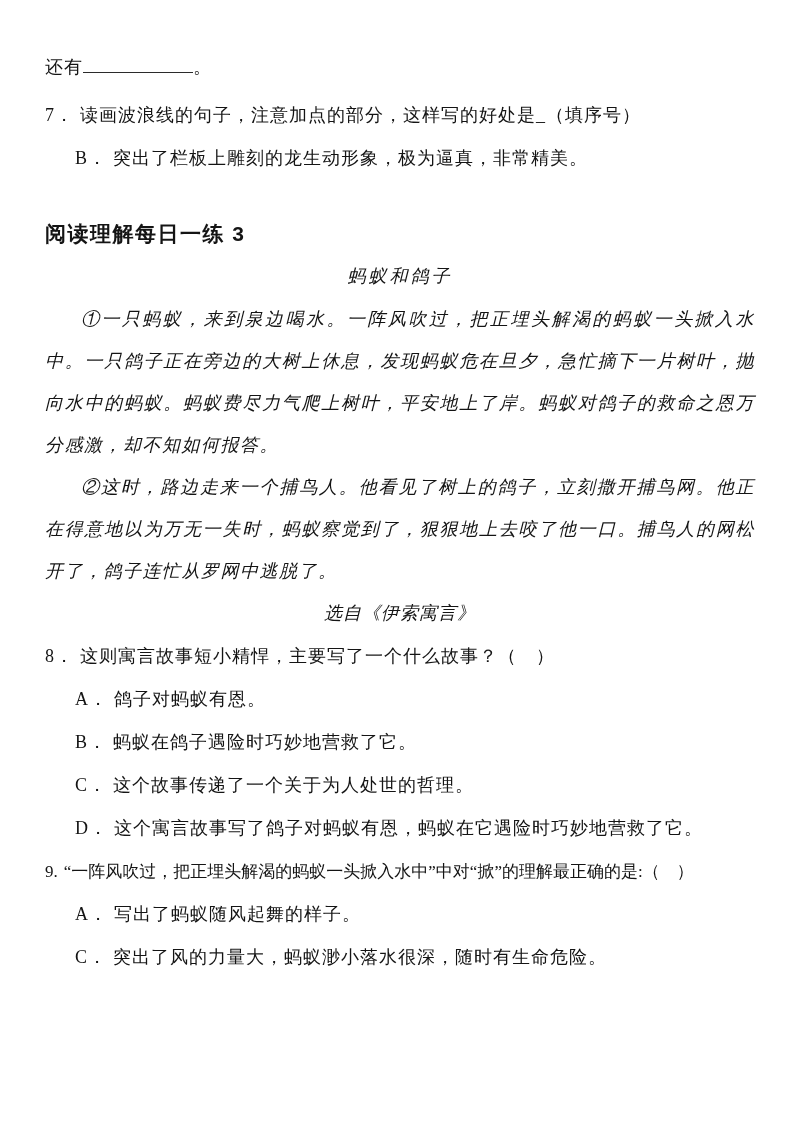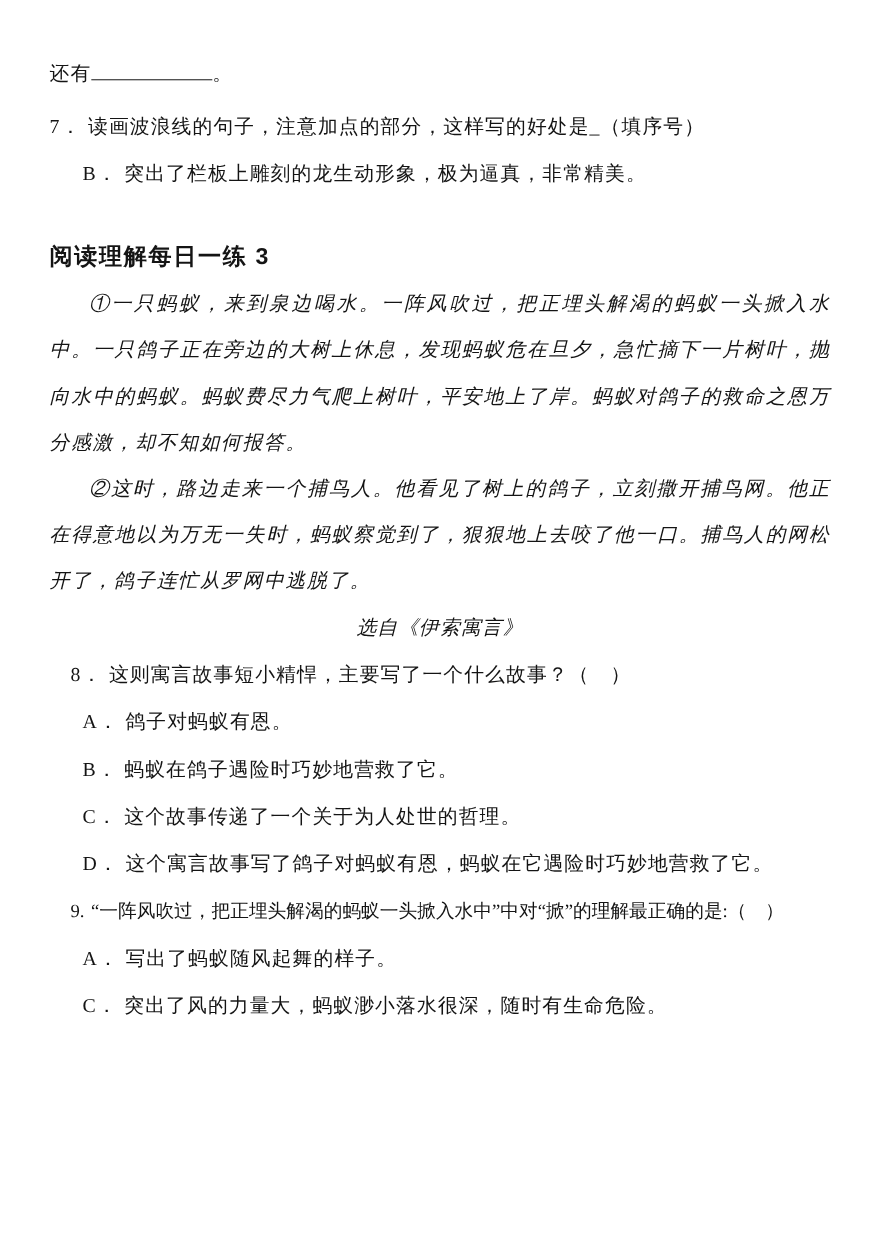--- a/index.html
+++ b/index.html
@@ -14,21 +14,21 @@
     overflow: hidden;
   }
   .content { padding: 46px 45px 0 45px; }
 
   .line {
     font-size: 18px;
     line-height: 43px;
     letter-spacing: 1px;
     white-space: nowrap;
   }
-  .q-line { margin-top: 0; margin-left: 19px; }
+  .q-line { margin-top: 0; }
   .q7-line { margin-top: 5px; }
   .opt-line { padding-left: 30px; }
   .q-num { padding-right: 6px; }
   .opt-label { padding-right: 6px; }
 
   .blank-underline {
     display: inline-block;
     width: 110px;
     height: 19px;
     border-bottom: 1.5px solid #2b2b2b;
@@ -98,20 +98,21 @@
     <div class="line q7-line">
       <span class="q-num">7．</span><span>读画波浪线的句子，注意加点的部分，这样写的好处是_（填序号）</span>
     </div>
     <div class="line opt-line">
       <span class="opt-label">B．</span><span>突出了栏板上雕刻的龙生动形象，极为逼真，非常精美。</span>
     </div>
 
     <div class="section-heading">阅读理解每日一练 3</div>
 
     <div class="passage">
+      <div class="passage-title">蚂蚁和鸽子</div>
       <p>①一只蚂蚁，来到泉边喝水。一阵风吹过，把正埋头解渴的蚂蚁一头掀入水中。一只鸽子正在旁边的大树上休息，发现蚂蚁危在旦夕，急忙摘下一片树叶，抛向水中的蚂蚁。蚂蚁费尽力气爬上树叶，平安地上了岸。蚂蚁对鸽子的救命之恩万分感激，却不知如何报答。</p>
       <p>②这时，路边走来一个捕鸟人。他看见了树上的鸽子，立刻撒开捕鸟网。他正在得意地以为万无一失时，蚂蚁察觉到了，狠狠地上去咬了他一口。捕鸟人的网松开了，鸽子连忙从罗网中逃脱了。</p>
       <div class="passage-source">选自《伊索寓言》</div>
     </div>
 
     <div class="line q-line">
       <span class="q-num">8．</span><span>这则寓言故事短小精悍，主要写了一个什么故事？（　）</span>
     </div>
     <div class="line opt-line">
       <span class="opt-label">A．</span><span>鸽子对蚂蚁有恩。</span>

